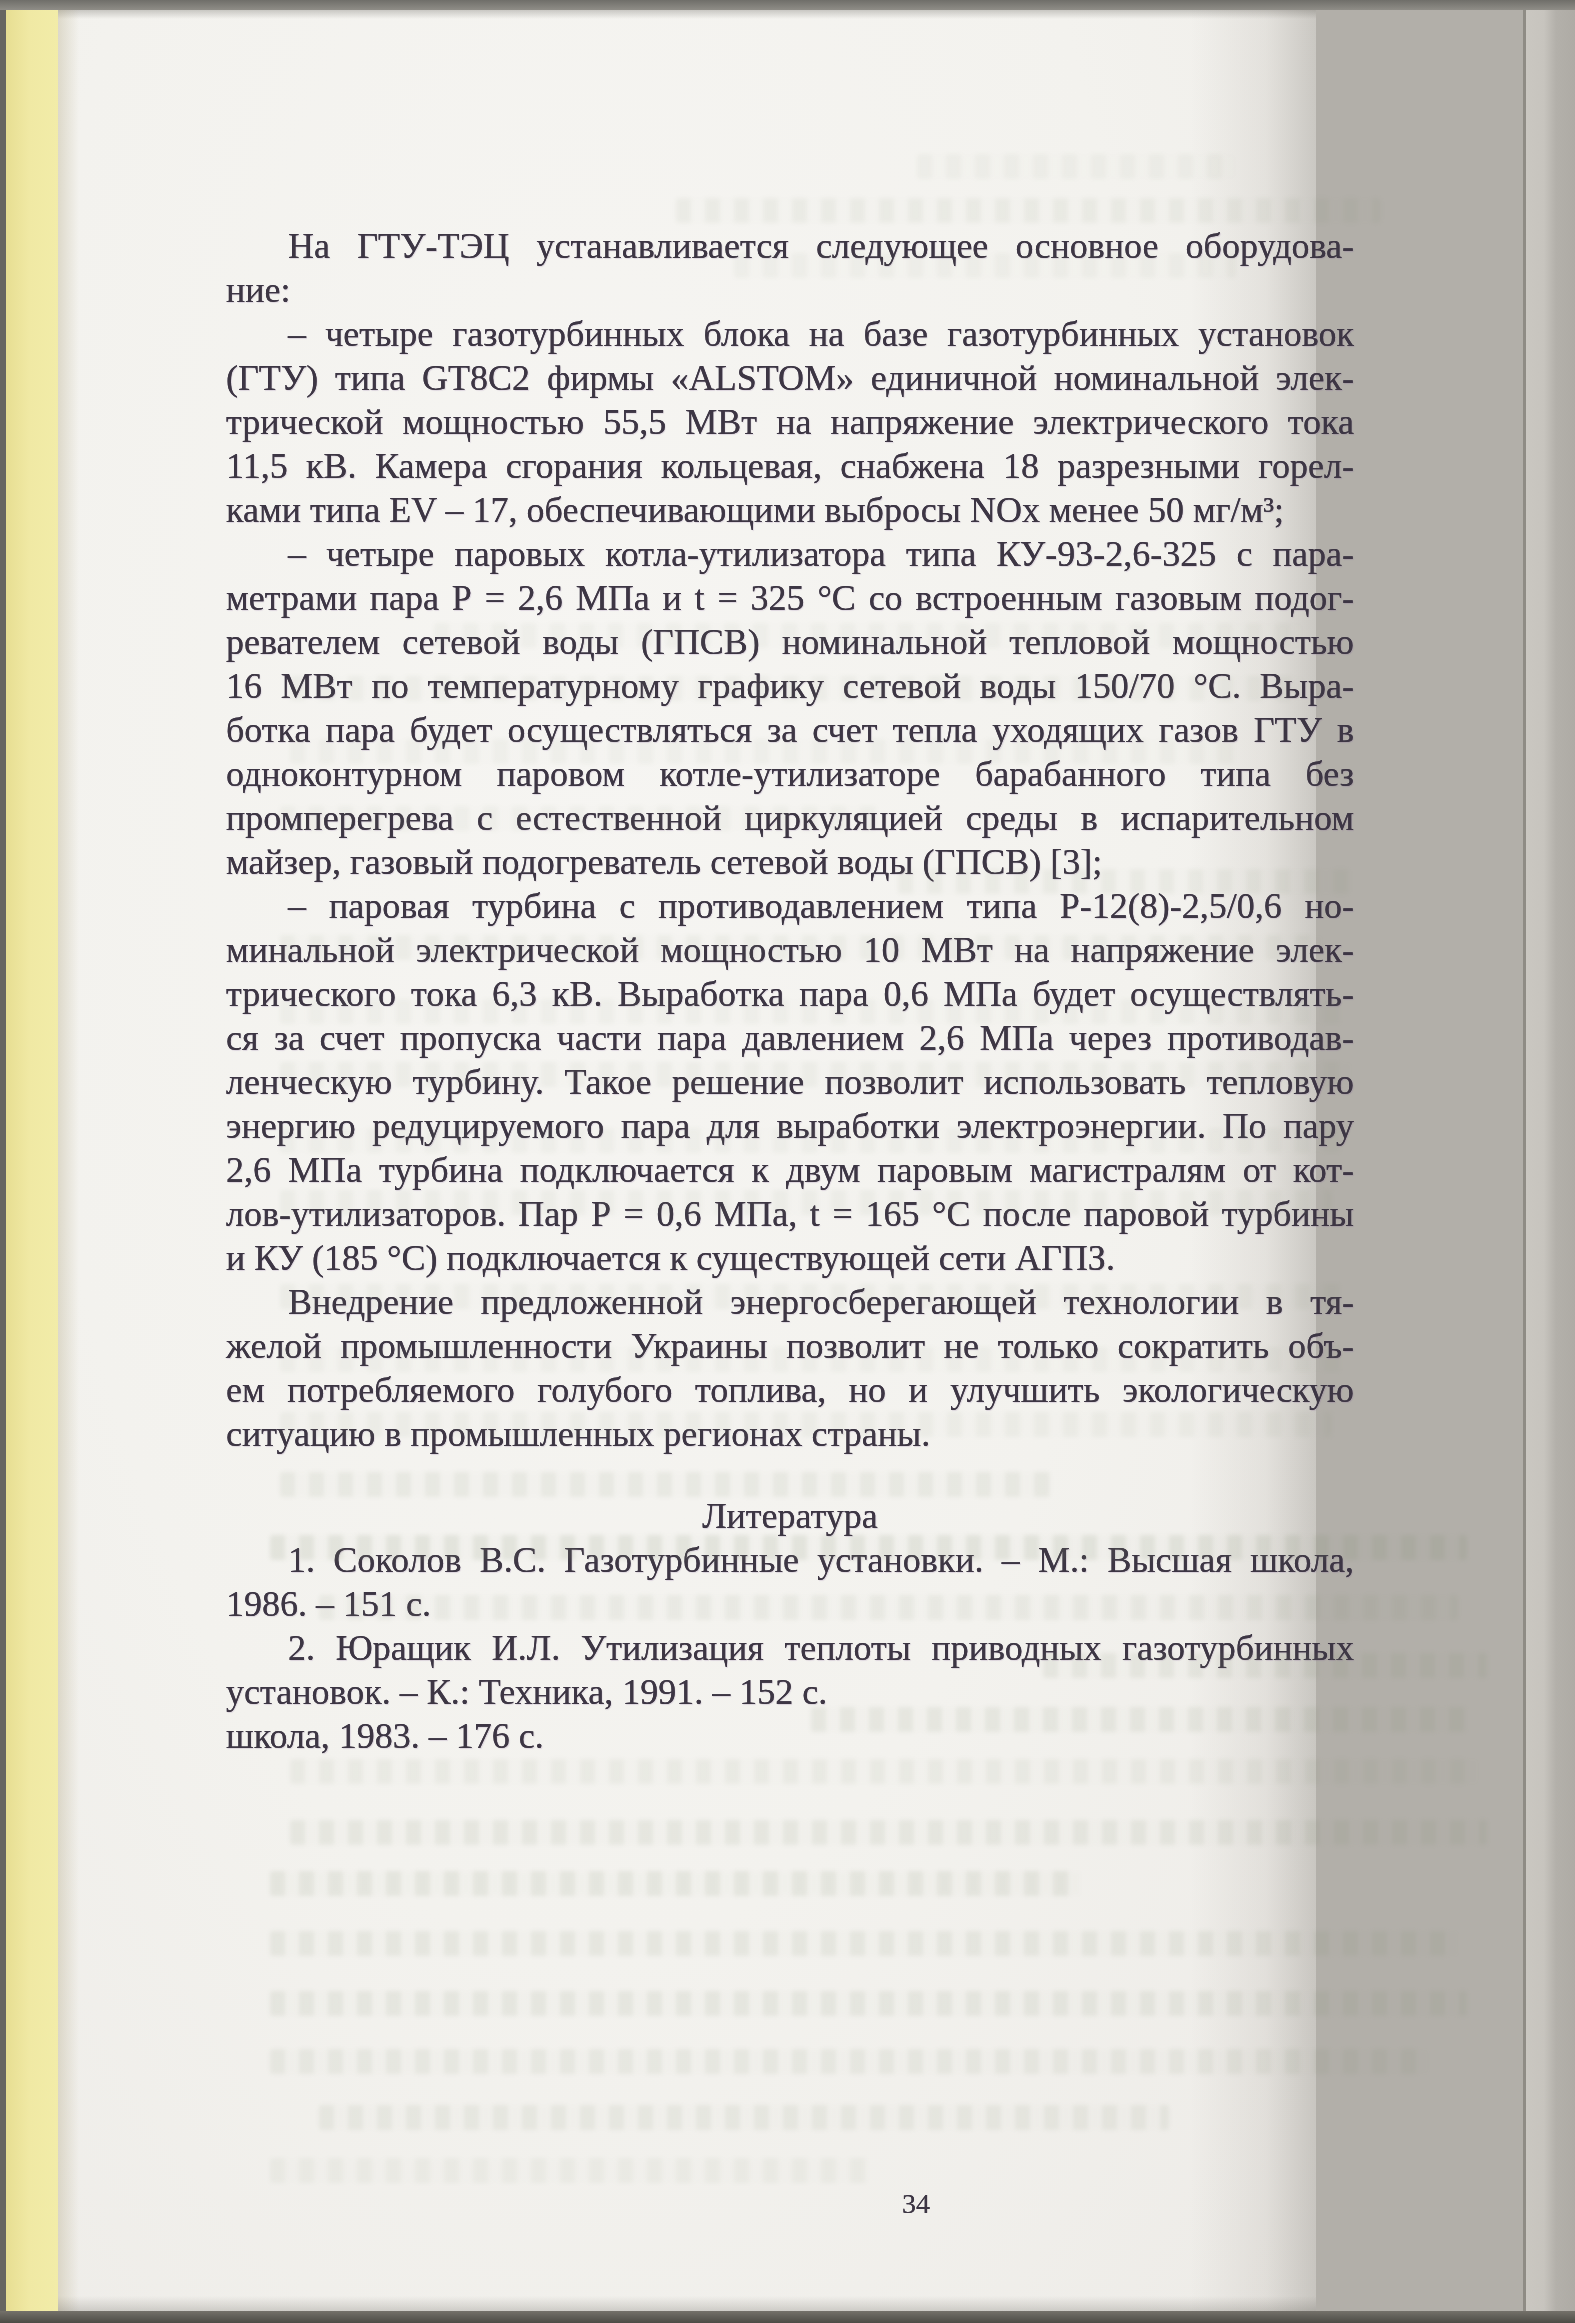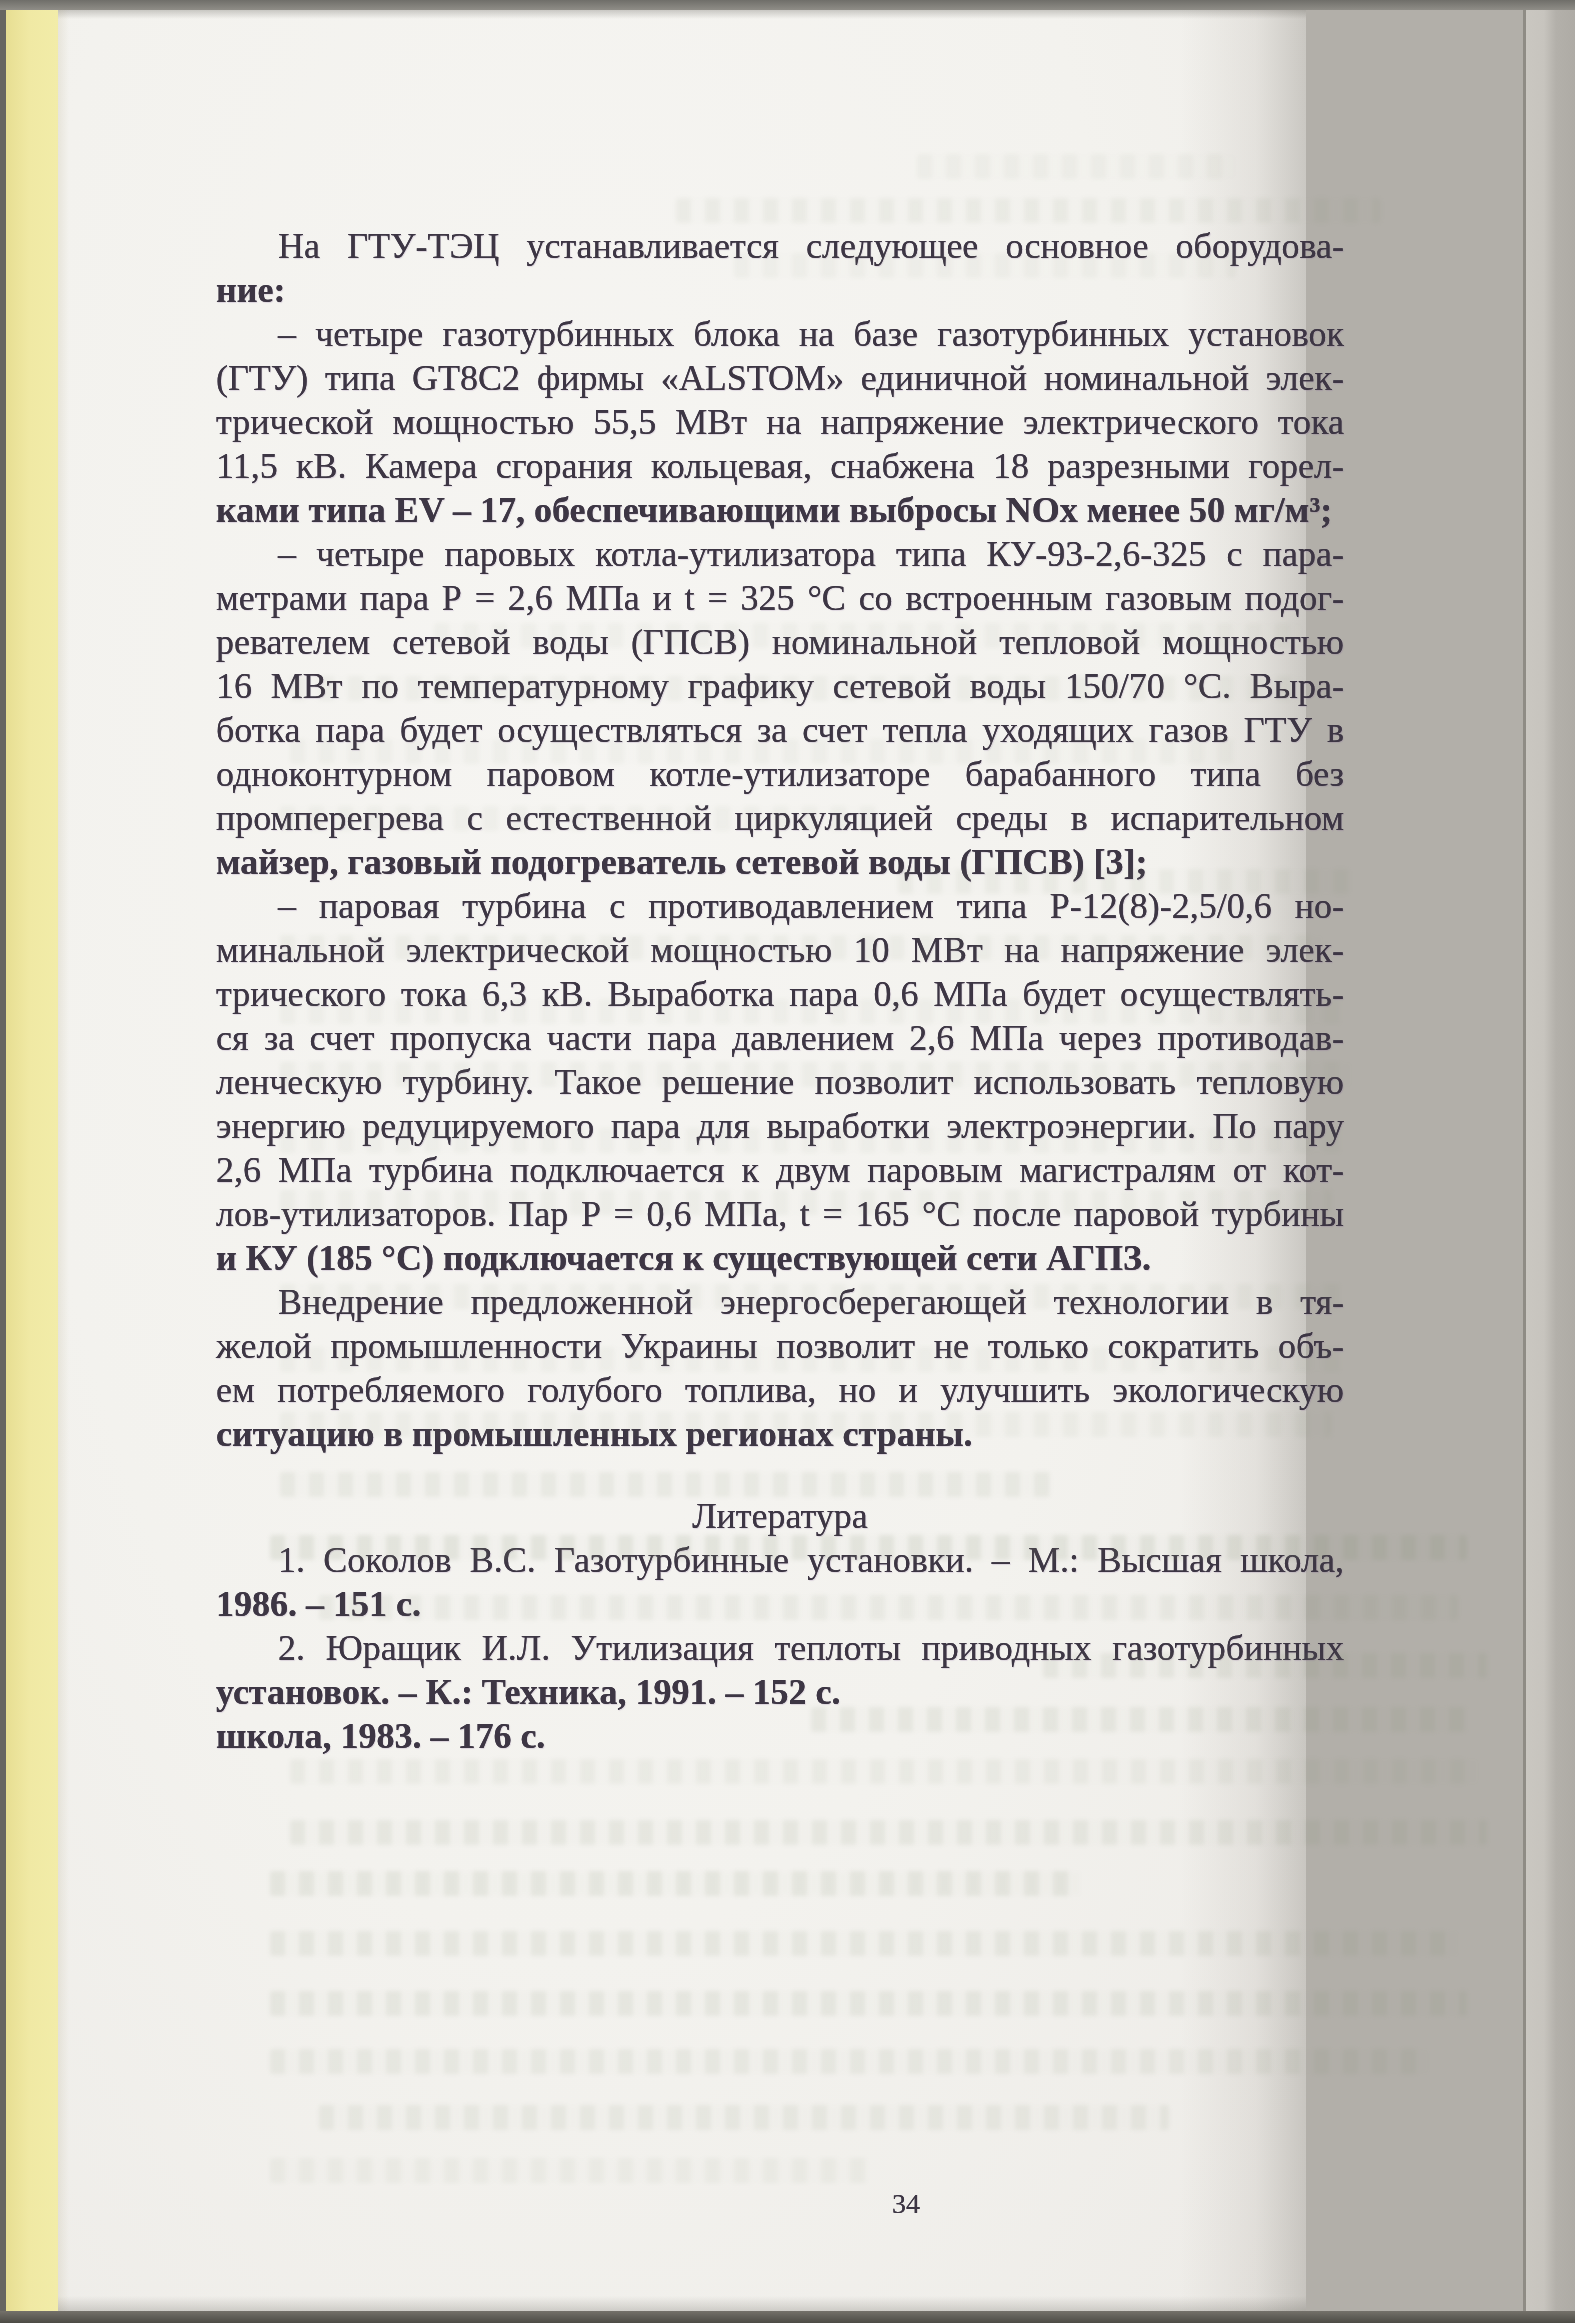--- a/index.html
+++ b/index.html
@@ -16,41 +16,41 @@
   .strip-bottom { position:absolute; bottom:0; left:0; right:0; height:11.6px; z-index:6;
                   background:linear-gradient(0deg,#4c4b45,#74716a); }
   .strip-left   { position:absolute; top:0; left:0; width:5.8px; height:100%; z-index:5;
                   background:#676661; }
   .yellow-strip { position:absolute; top:0; left:5.8px; width:52px; height:100%; z-index:4;
                   background:linear-gradient(90deg,#e7de92 0%, var(--underlay,#f0e9a4) 45%, #f2eca8 100%); }
   .right-margin { position:absolute; top:0; right:0; width:53px; height:100%; z-index:4;
                   background:linear-gradient(90deg,#8f8c85 0px,#8f8c85 2.9px,#cac7c1 2.9px,#c7c4be 21px,#b3b0aa 33px,#aeaba5 100%); }
 
   .page {
-    position:absolute; left:48px; top:9.7px; width:1220px; height:2304px; z-index:2;
+    position:absolute; left:58px; top:9.7px; width:1220px; height:2304px; z-index:2;
     background:radial-gradient(ellipse at 42% 30%, #f6f5f2 0%, var(--paper,#f3f2ee) 55%, #edebe7 100%);
     padding-left:38px;
   }
   .page-shadow-right  { position:absolute; top:0; right:0; width:126px; height:100%;
                         background:linear-gradient(90deg, rgba(0,0,0,0) 0%, rgba(110,100,90,0.10) 60%, rgba(88,83,74,0.25) 100%); }
   .page-shadow-left   { position:absolute; top:0; left:0; width:21px; height:100%;
                         background:linear-gradient(90deg, rgba(165,152,108,0.28), rgba(165,152,108,0)); }
   .page-shadow-bottom { position:absolute; bottom:0; left:0; width:100%; height:17.4px;
                         background:linear-gradient(0deg, rgba(90,88,80,0.28), rgba(90,88,80,0)); }
   .page-shadow-top    { position:absolute; top:0; left:0; width:100%; height:9.7px;
                         background:linear-gradient(180deg, rgba(100,98,92,0.30), rgba(100,98,92,0)); }
 
   .text-block {
     position:absolute; left:168px; top:214px; width:1128px;
     color:var(--ink,#3d3644); font-size:36px; line-height:44px;
     text-shadow:0 0 0.6px currentColor, 0.8px 0.8px 0.9px rgba(110,70,140,0.18);
   }
   .para  { margin:0; }
   .line  { text-align:justify; text-align-last:justify; }
-  .line.last  { text-align-last:left;font-weight:bold; }
+  .line.last  { text-align-last:left; }
   .line.first { text-indent:62px; }
   .heading { margin-top:38px; text-align:center; }
 
   .page-number {
     position:absolute; left:844px; top:2172px;
     color:var(--ink,#3d3644); font-size:28px; line-height:44px;
     text-shadow:0 0 0.6px currentColor;
   }
 
   #ghosts { position:absolute; top:0; left:0; width:1576px; height:2323px; z-index:3; pointer-events:none; }

